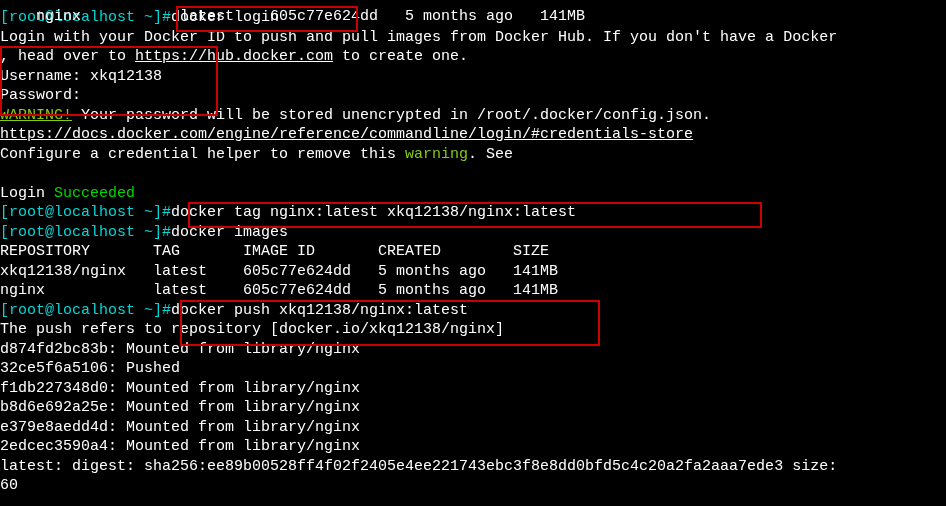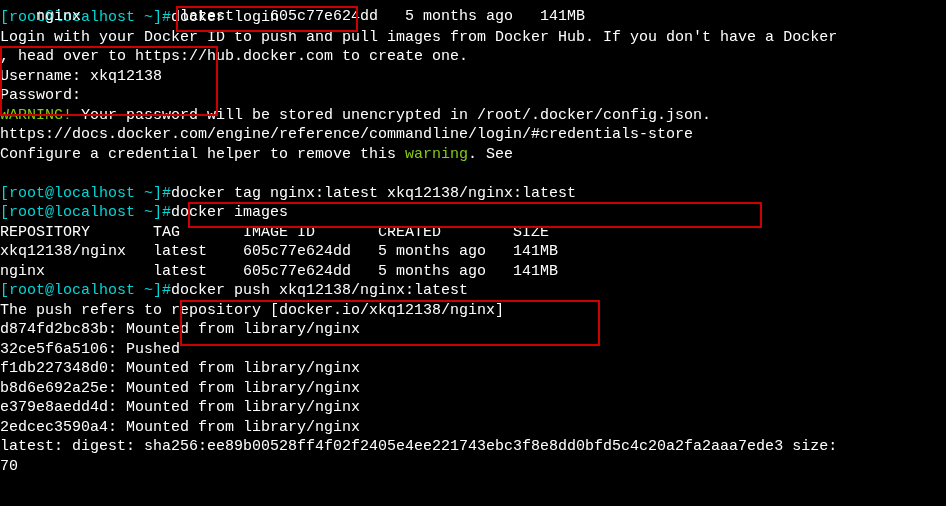--- a/index.html
+++ b/index.html
@@ -13,21 +13,21 @@
       width: 946px;
       overflow: hidden;
     }
     .term {
       position: relative;
       padding: 1px 0;
     }
     .cyan { color: #00d7d7; }
     .yellow { color: #84cc16; }
     .green { color: #00d700; }
-    .underline { }
+    .underline { text-decoration: underline; }
     .highlight-box {
       position: absolute;
       border: 2px solid #cc0000;
       background: transparent;
       pointer-events: none;
     }
     .line { white-space: pre; }
     .cut {
       position: absolute;
       top: 0;
@@ -48,33 +48,34 @@
 
   <div class="line"><span class="cyan">[root@localhost ~]#</span><span>docker login</span></div>
   <div class="line"><span>Login with your Docker ID to push and pull images from Docker Hub. If you don't have a Docker</span></div>
   <div class="line"><span>, head over to </span><span class="underline">https://hub.docker.com</span><span> to create one.</span></div>
   <div class="line"><span>Username: xkq12138</span></div>
   <div class="line"><span>Password:</span></div>
   <div class="line"><span class="yellow underline">WARNING!</span><span> Your password will be stored unencrypted in /root/.docker/config.json.</span></div>
   <div class="line"><span class="underline">https://docs.docker.com/engine/reference/commandline/login/#credentials-store</span></div>
   <div class="line"><span>Configure a credential helper to remove this </span><span class="yellow">warning</span><span>. See</span></div>
   <div class="line"><span></span>&nbsp;</div>
+  <div class="line"><span>Login </span><span class="green">Succeeded</span></div>
   <div class="line"><span class="cyan">[root@localhost ~]#</span><span>docker tag nginx:latest xkq12138/nginx:latest</span></div>
   <div class="line"><span class="cyan">[root@localhost ~]#</span><span>docker images</span></div>
   <div class="line"><span>REPOSITORY       TAG       IMAGE ID       CREATED        SIZE</span></div>
   <div class="line"><span>xkq12138/nginx   latest    605c77e624dd   5 months ago   141MB</span></div>
   <div class="line"><span>nginx            latest    605c77e624dd   5 months ago   141MB</span></div>
   <div class="line"><span class="cyan">[root@localhost ~]#</span><span>docker push xkq12138/nginx:latest</span></div>
   <div class="line"><span>The push refers to repository [docker.io/xkq12138/nginx]</span></div>
   <div class="line"><span>d874fd2bc83b: Mounted from library/nginx</span></div>
   <div class="line"><span>32ce5f6a5106: Pushed</span></div>
   <div class="line"><span>f1db227348d0: Mounted from library/nginx</span></div>
   <div class="line"><span>b8d6e692a25e: Mounted from library/nginx</span></div>
   <div class="line"><span>e379e8aedd4d: Mounted from library/nginx</span></div>
   <div class="line"><span>2edcec3590a4: Mounted from library/nginx</span></div>
   <div class="line"><span>latest: digest: sha256:ee89b00528ff4f02f2405e4ee221743ebc3f8e8dd0bfd5c4c20a2fa2aaa7ede3 size:</span></div>
-  <div class="line"><span>70</span></div>
+  <div class="line"><span>60</span></div>
 
   <div class="highlight-box" style="left:176px; top:6px; width:178px; height:22px;"></div>
   <div class="highlight-box" style="left:0px; top:46px; width:214px; height:66px;"></div>
   <div class="highlight-box" style="left:188px; top:202px; width:570px; height:22px;"></div>
   <div class="highlight-box" style="left:180px; top:300px; width:416px; height:42px;"></div>
 </div>
 
 </body></html>

